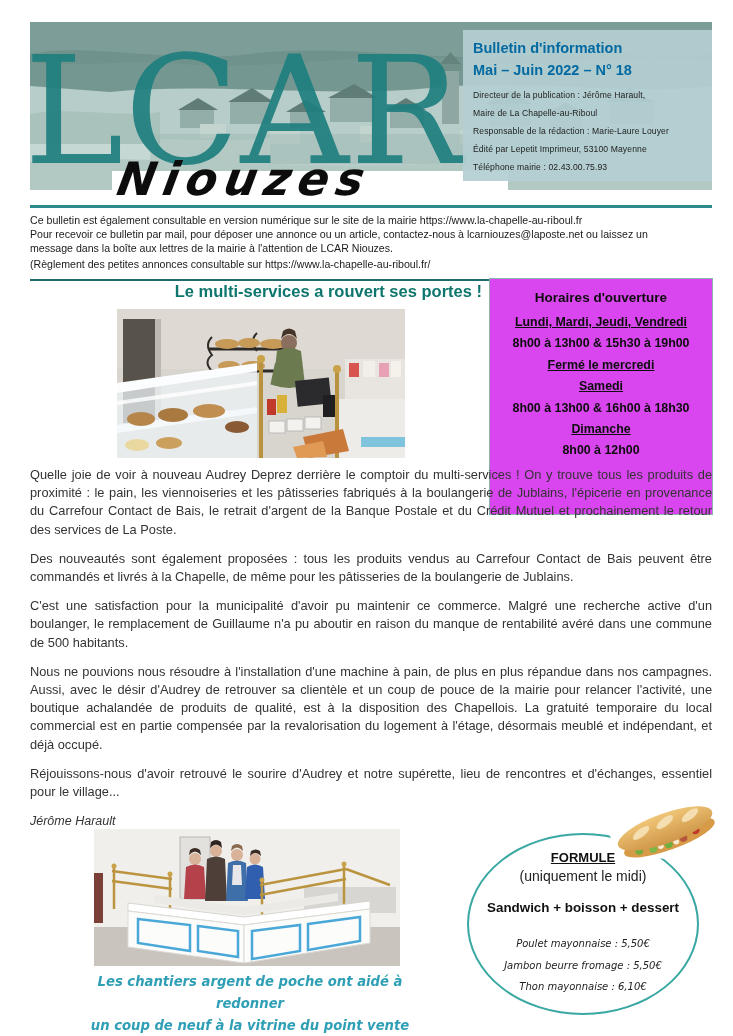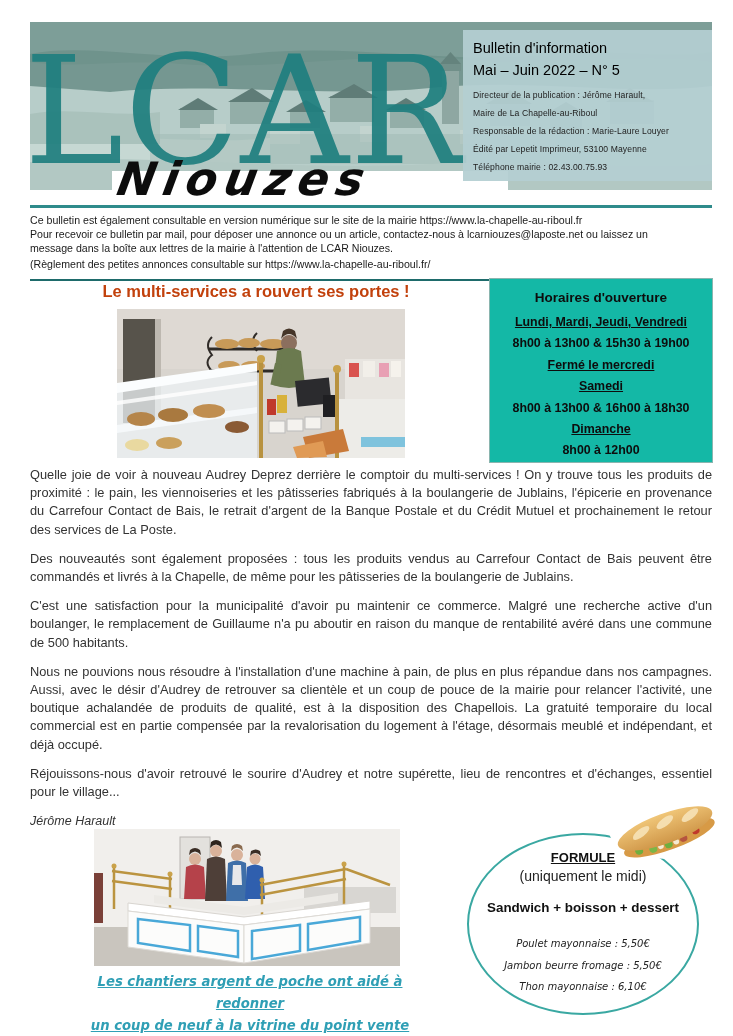--- a/index.html
+++ b/index.html
@@ -8,52 +8,52 @@
 
   
   .masthead-photo{position:absolute;left:30px;top:22px;width:682px;height:168px;overflow:hidden;}
   .lcar{position:absolute;left:24px;top:36px;width:520px;font-family:"DejaVu Serif",serif;
         font-size:150px;line-height:1;color:#1f7f7f;opacity:.92;letter-spacing:1px;z-index:3;}
   .niouzes-band{position:absolute;left:112px;top:171px;width:396px;height:21px;background:#fff;z-index:4;}
   .niouzes{position:absolute;left:118px;top:152px;width:420px;z-index:5;font-family:"DejaVu Sans",sans-serif;
         font-style:italic;font-weight:bold;font-size:46px;letter-spacing:7px;color:#0c0c0c;transform:skewX(-10deg);}
   .info-box{position:absolute;left:463px;top:30px;width:249px;z-index:6;background:rgba(180,207,210,.93);
         padding:7px 10px 9px 10px;box-sizing:border-box;}
-  .info-title{font-size:14.5px;font-weight:normal;color:#000000;line-height:1.55;}
+  .info-title{font-size:14.5px;font-weight:bold;color:#0369a1;line-height:1.55;}
   .info-credit{font-size:8.6px;color:#222;margin-top:8px;letter-spacing:.1px;}
 
   .teal-rule{position:absolute;left:30px;top:205px;width:682px;height:3px;background:#2e8b8b;}
 
   
   .notice{position:absolute;left:30px;top:213px;width:682px;font-size:10.6px;color:#1a1a1a;}
   .notice .nline{line-height:14px;white-space:nowrap;overflow:hidden;}
   .notice .nlast{margin-top:3px;border-bottom:2px solid #1e6b6b;padding-bottom:8px;line-height:13px;}
 
   
-  .article-title{position:absolute;left:30px;top:282px;width:452px;text-align:center;
-        font-size:16.5px;font-weight:bold;color:#c2410c;}
+  .article-title{position:absolute;left:30px;top:282px;width:452px;text-align:right;
+        font-size:16.5px;font-weight:bold;color:#0f766e;}
   .photo1{position:absolute;left:117px;top:309px;width:288px;height:149px;}
 
   
-  .hours-box{position:absolute;left:489px;top:278px;width:224px;height:185px;background:#14b8a6;
+  .hours-box{position:absolute;left:489px;top:278px;width:224px;height:237px;background:#d946ef;
         border:1px solid #8ab5af;box-sizing:border-box;text-align:center;color:#0d0d0d;}
   .hours-title{font-size:13.5px;font-weight:bold;margin-top:11px;margin-bottom:7px;}
   .hours-row{font-size:12.4px;line-height:21.4px;font-weight:bold;}
   .hours-row.u{text-decoration:underline;}
 
   
   .article-body{position:absolute;left:30px;top:466px;width:682px;font-size:12.8px;line-height:18.2px;
         text-align:justify;color:#333;}
   .article-body p{margin:0 0 11px 0;}
   .signature{font-style:italic;font-size:12.5px;color:#333;margin-top:4px;}
 
   
   .photo2{position:absolute;left:94px;top:829px;width:306px;height:137px;}
   .caption{position:absolute;left:64px;top:971px;width:372px;text-align:center;font-style:italic;
-        font-weight:bold;font-size:13.2px;line-height:22px;color:#2f9fb5;font-family:"DejaVu Sans",sans-serif;text-decoration:underline;}
+        font-weight:bold;font-size:13.2px;line-height:22px;color:#2f9fb5;font-family:"DejaVu Sans",sans-serif;}
 
   .formule-oval{position:absolute;left:467px;top:833px;width:232px;height:182px;border:2px solid #3aa8a2;
         border-radius:50%;box-sizing:border-box;text-align:center;z-index:1;}
   .formule-title{margin-top:15px;font-size:13px;font-weight:bold;text-decoration:underline;color:#111;}
   .formule-sub{font-size:14px;color:#222;margin-top:3px;}
   .formule-combo{font-size:13.4px;font-weight:bold;color:#111;margin-top:16px;}
   .formule-items{margin-top:18px;font-style:italic;font-family:"DejaVu Sans",sans-serif;
         font-size:10px;line-height:21.5px;color:#222;}
   .sandwich{position:absolute;left:608px;top:796px;width:118px;height:70px;z-index:2;}
 </style>
@@ -106,21 +106,21 @@
       <path d="M0,140 C120,130 260,150 400,142 C520,136 620,150 682,142 V168 H0 Z" fill="#b2c8c3"></path>
     </svg>
   </div>
 
   <div class="lcar">LCAR</div>
   <div class="niouzes-band"></div>
   <div class="niouzes">Niouzes</div>
 
   <div class="info-box">
     <div class="info-title">Bulletin d'information</div>
-    <div class="info-title">Mai – Juin 2022 – N° 5</div>
+    <div class="info-title">Mai – Juin 2022 – N° 18</div>
     <div class="info-credit">Directeur de la publication : Jérôme Harault,</div>
     <div class="info-credit">Maire de La Chapelle-au-Riboul</div>
     <div class="info-credit">Responsable de la rédaction : Marie-Laure Louyer</div>
     <div class="info-credit">Édité par Lepetit Imprimeur, 53100 Mayenne</div>
     <div class="info-credit">Téléphone mairie : 02.43.00.75.93</div>
   </div>
 
   <div class="teal-rule"></div>
 
   <div class="notice">

